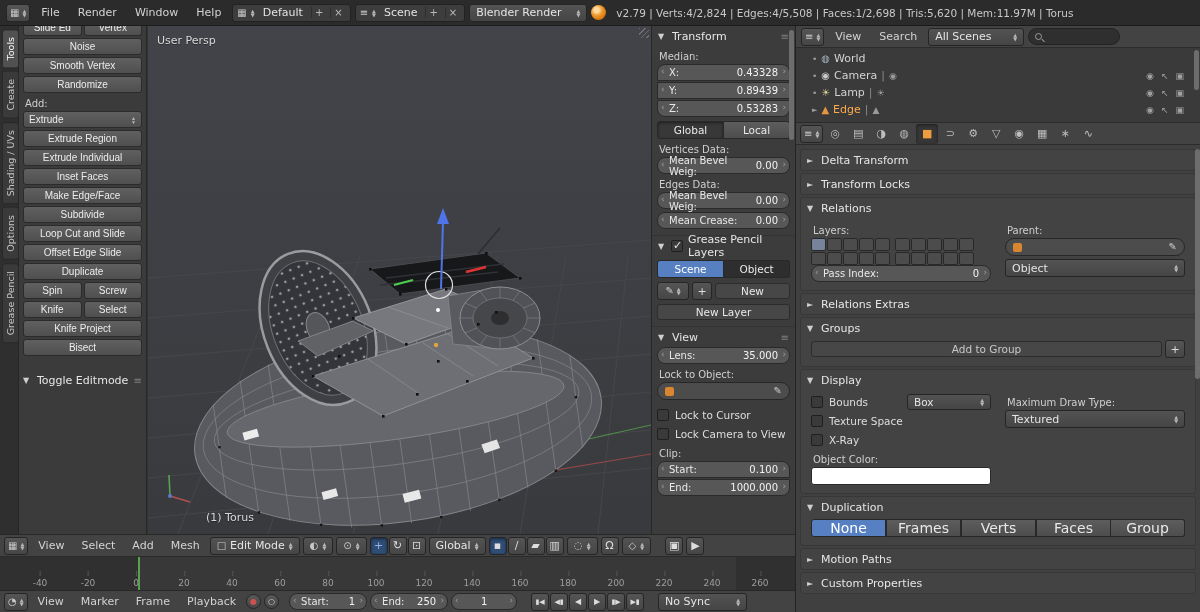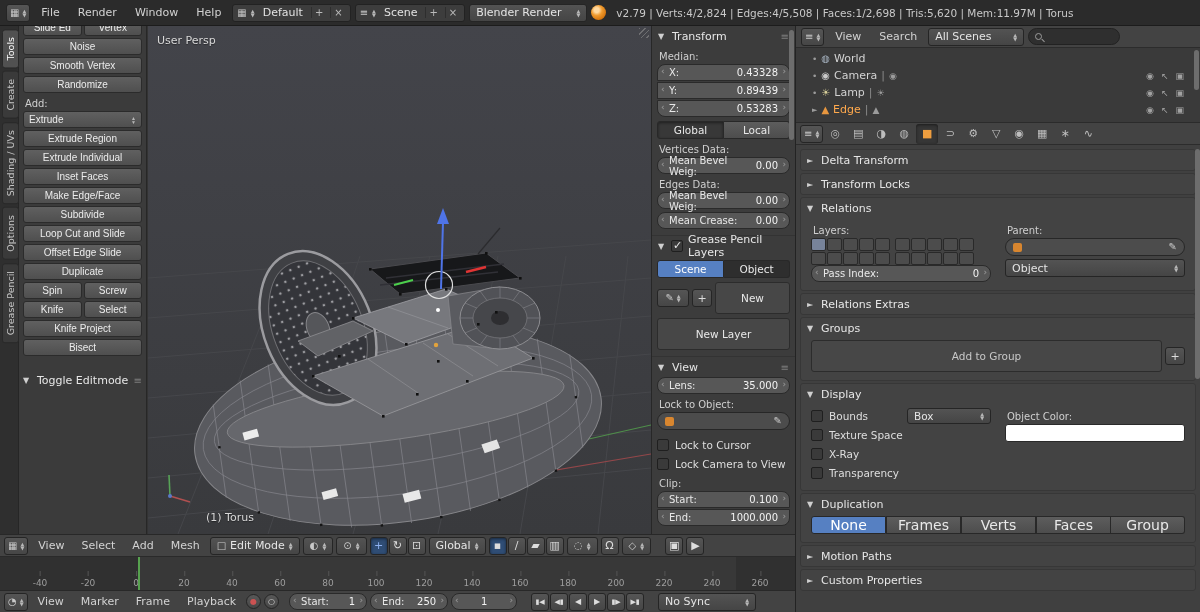--- a/index.html
+++ b/index.html
@@ -82,21 +82,21 @@
   #props-body{height:466px;background:#404040;overflow:hidden;position:relative;padding:2px 3px}
   .pbox{border:1px solid #373737;border-radius:3px;background:#434343;margin:2px 1px}
   .pcontent{padding:2px 10px 8px}
   .pgrid{display:grid;grid-template-columns:1fr 1fr;column-gap:14px}
   .lay{width:15px;height:13px;background:#4c4c4c;border:1px solid #292929;border-radius:2px}
   .lay.on{background:#77839a}
   .laygrid{display:grid;grid-template-columns:repeat(5,15px);grid-auto-rows:13px;gap:1px}
   .objfield{display:flex;align-items:center;height:18px;background:#4c4c4c;border:1px solid #272727;border-radius:9px;padding:0 7px;gap:5px}
   .cube-ic{width:9px;height:9px;background:#d8862f;border-radius:2px;flex:none}
   .swatch{height:18px;background:#fff;border:1px solid #2a2a2a;border-radius:3px}
-  .wbtn{display:flex;align-items:center;justify-content:center;height:32px;background:#474747;border:1px solid #2c2c2c;
+  .wbtn{display:flex;align-items:center;justify-content:center;height:16px;background:#474747;border:1px solid #2c2c2c;
     border-radius:3px;color:#c8c8c8;font-size:10.5px}
   .segrow{display:flex}
   .segrow .seg{font-size:14px}
   #viewport-hbar{position:absolute;left:0;top:534px;width:795px;height:22px;background:#434343;border-top:1px solid #282828;
     display:flex;align-items:center;gap:3px;padding:0 4px}
   #timeline-ruler{position:absolute;left:0;top:556px;width:795px;height:34px;background:#383838;border-top:1px solid #2a2a2a;overflow:hidden}
   .tick{position:absolute;bottom:2px;transform:translateX(-50%);font-size:9px;color:#9d9d9d}
   .tick::before{content:"";position:absolute;left:50%;bottom:12px;width:1px;height:5px;background:#555}
   #timeline-hbar{position:absolute;left:0;top:590px;width:795px;height:22px;background:#434343;border-top:1px solid #282828;
     display:flex;align-items:center;gap:3px;padding:0 4px}
@@ -635,24 +635,28 @@
                 </span>
               </div>
               <div class="cbrow">
                   <span class="cb"></span>
                   <span>Texture Space</span>
                 </div>
               <div class="cbrow">
                   <span class="cb"></span>
                   <span>X-Ray</span>
                 </div>
-              <div class="cbrow">
-                  <span class="cb"></span>
-                  <span>Transparency</span>
-                </div>
+            </div>
+            <div>
+              <span class="nlabel">Maximum Draw Type:</span>
+              <div class="dd" style="width:100%">
+                <span>Textured</span>
+                <span class="arr">▲
+▼</span>
+              </div>
             </div>
             <div>
               <span class="nlabel">Object Color:</span>
               <div class="swatch"></div>
             </div>
           </div>
         </div>
         <div class="pbox">
           <div class="phdr">
             <span class="tri">▼</span>
@@ -828,20 +832,20 @@
           <span style="font-size:8px">▶</span>
         </span>
       <span class="icobtn">
           <span style="font-size:7px">▮▶</span>
         </span>
       <span class="icobtn">
           <span style="font-size:7px">▶▮</span>
         </span>
     </span>
     <span class="gap8"></span>
-    <span class="dd" style="width:98px">
+    <span class="dd" style="width:89px">
       <span>No Sync</span>
       <span class="arr">▲
 ▼</span>
     </span>
   </div>
 
 </div>
 
 </body></html>

